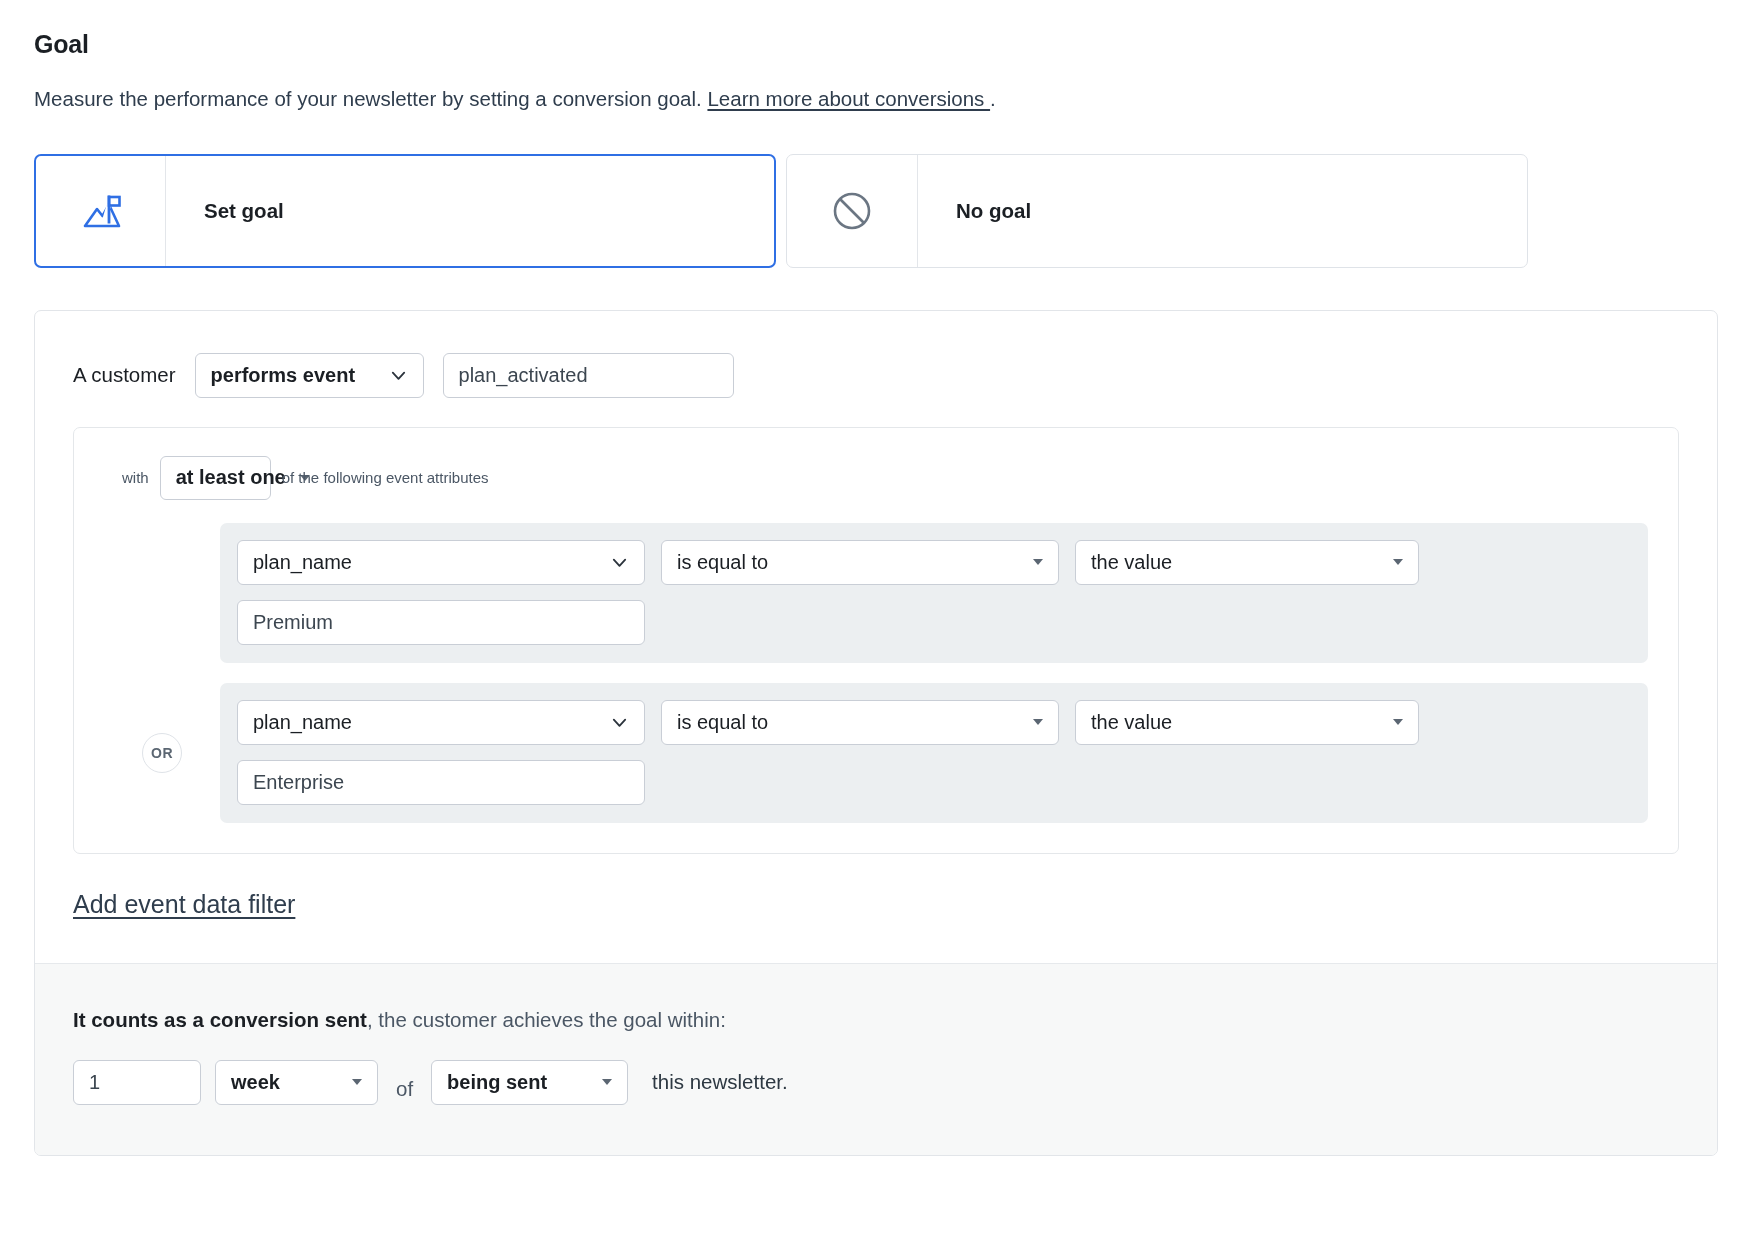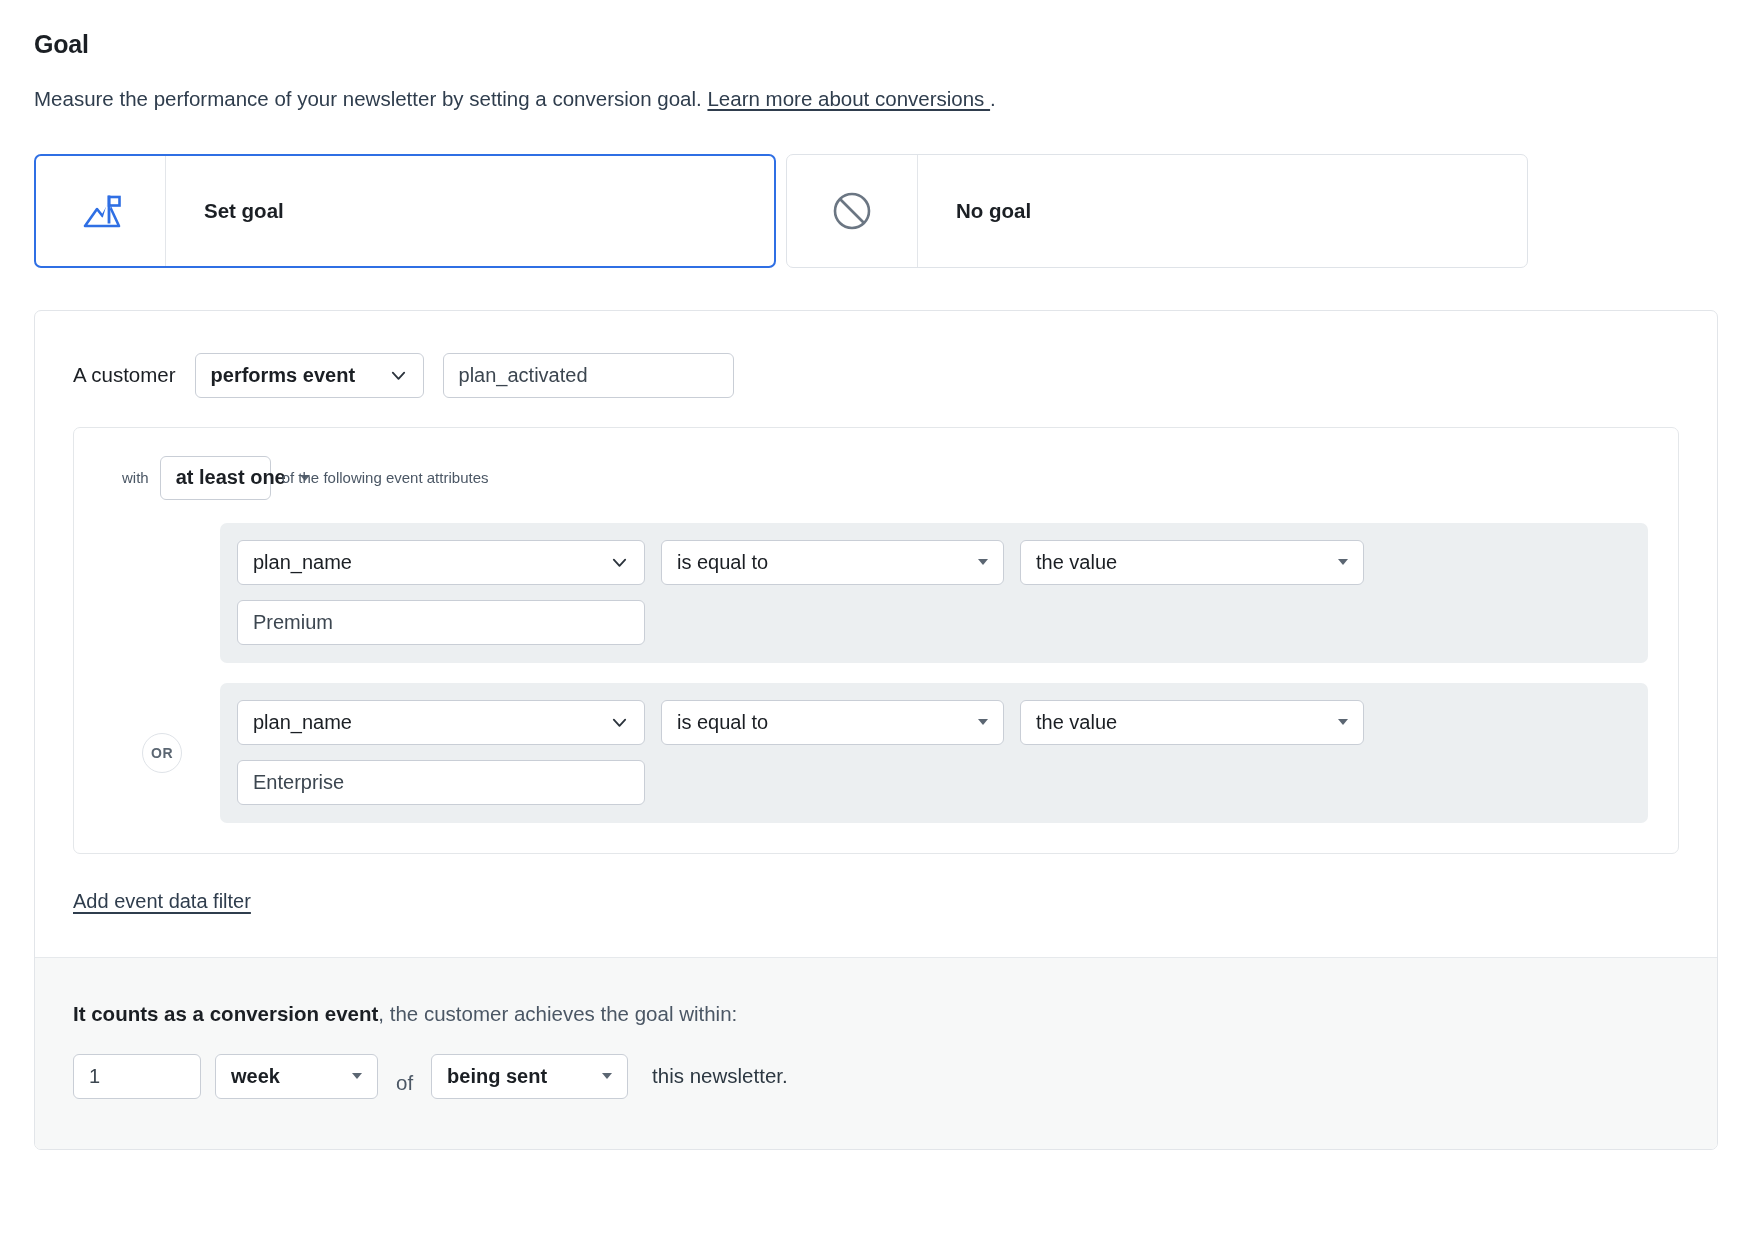--- a/index.html
+++ b/index.html
@@ -190,31 +190,31 @@
     letter-spacing: 0.4px;
   }
   .cond-box {
     flex: 1 1 auto;
     background: #eceff1;
     border-radius: 7px;
     padding: 17px 17px 18px 17px;
   }
   .cond-row1 { display: flex; gap: 16px; }
   .sel-attr  { width: 408px; justify-content: space-between; }
-  .sel-op    { width: 343px; justify-content: space-between; }
+  .sel-op    { width: 398px; justify-content: space-between; }
   .sel-vtype { width: 344px; justify-content: space-between; }
   .in-val    { width: 408px; margin-top: 15px; }
 
   .cond-gap { height: 20px; }
 
   .add-filter {
     display: inline-block;
     margin-top: 36px;
     margin-left: 0;
-    font-size: 20px;
+    font-size: 25px;
     color: #2f3d4d;
     text-underline-offset: 4px;
     cursor: pointer;
   }
 
   
   .panel-foot {
     border-top: 1px solid #e6e9ec;
     background: #f7f8f8;
     padding: 44px 38px 50px 38px;
@@ -359,21 +359,21 @@
 
         </div>
       </div>
 
       <a class="add-filter" href="#">Add event data filter</a>
 
     </div>
 
     <div class="panel-foot">
       <div class="foot-text">
-        <b>It counts as a conversion event</b><span>, the customer achieves the goal within:</span>
+        <b>It counts as a conversion sent</b><span>, the customer achieves the goal within:</span>
       </div>
       <div class="foot-row">
         <div class="ctrl input in-num">
           <span class="val">1</span>
         </div>
         <div class="ctrl sel-unit">
           <span class="val">week</span>
           <span class="tri"></span>
         </div>
         <span class="foot-word">of</span>

